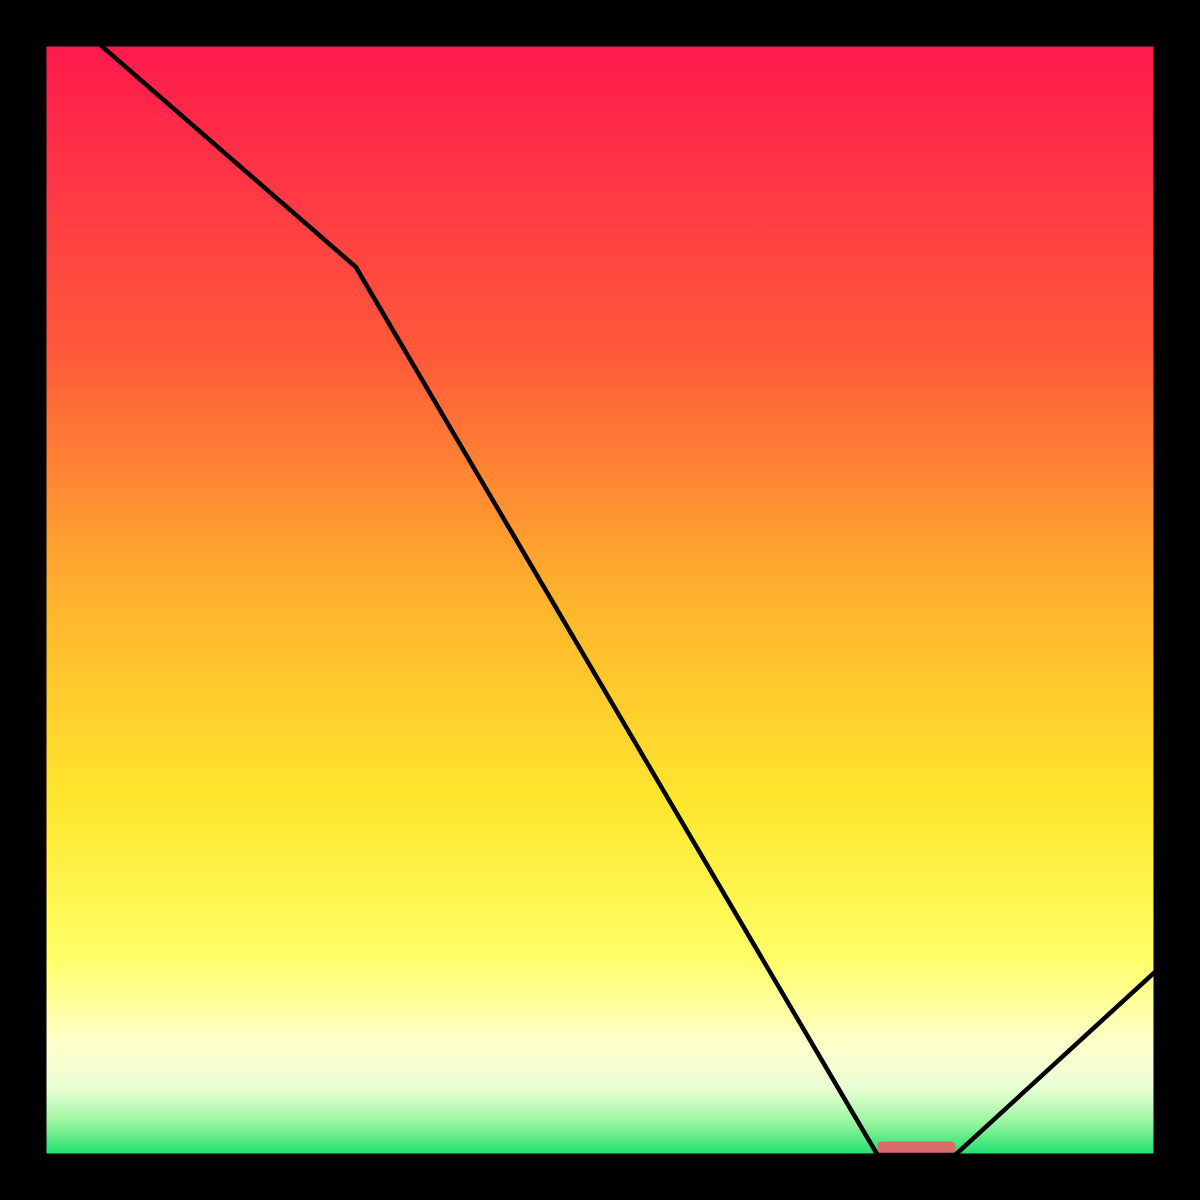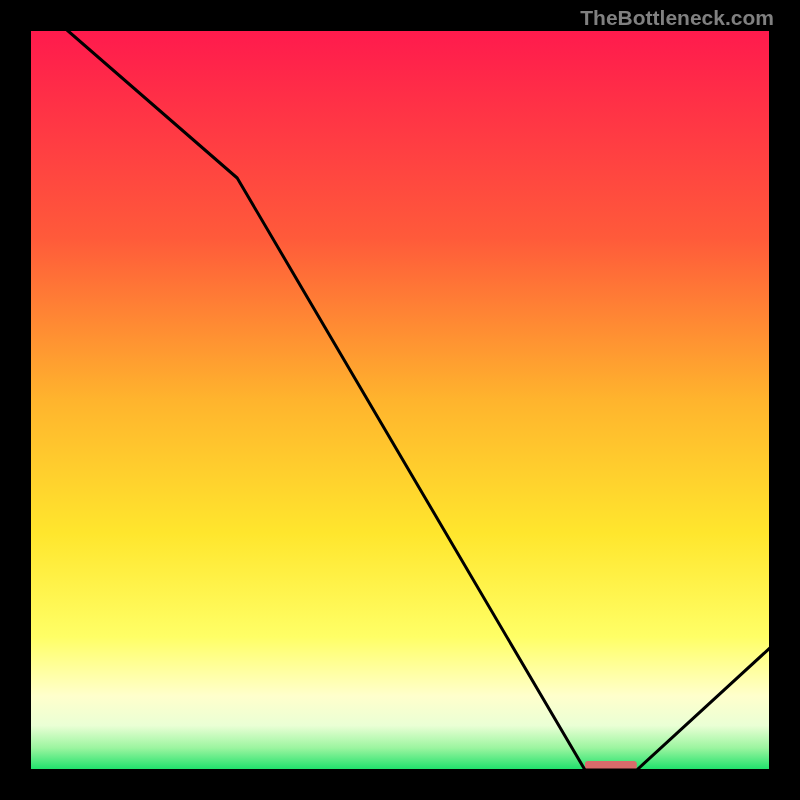--- a/index.html
+++ b/index.html
@@ -34,21 +34,20 @@
     height: 740px;
   }
   svg {
     display: block;
   }
 </style>
 </head>
 <body>
 
 <div class="container">
-  <div class="watermark">TheBottleneck.com</div>
   <div class="plot-area">
     <svg id="chart-svg" width="740" height="740" viewBox="0 0 740 740">
         <defs>
           <linearGradient id="bg-grad" x1="0" y1="0" x2="0" y2="1">
             <stop offset="0%" stop-color="#ff1a4d"></stop>
             <stop offset="28.000000000000004%" stop-color="#ff5a3a"></stop>
             <stop offset="50%" stop-color="#ffb42d"></stop>
             <stop offset="68%" stop-color="#ffe62d"></stop>
             <stop offset="82%" stop-color="#ffff66"></stop>
             <stop offset="90%" stop-color="#ffffcc"></stop>

